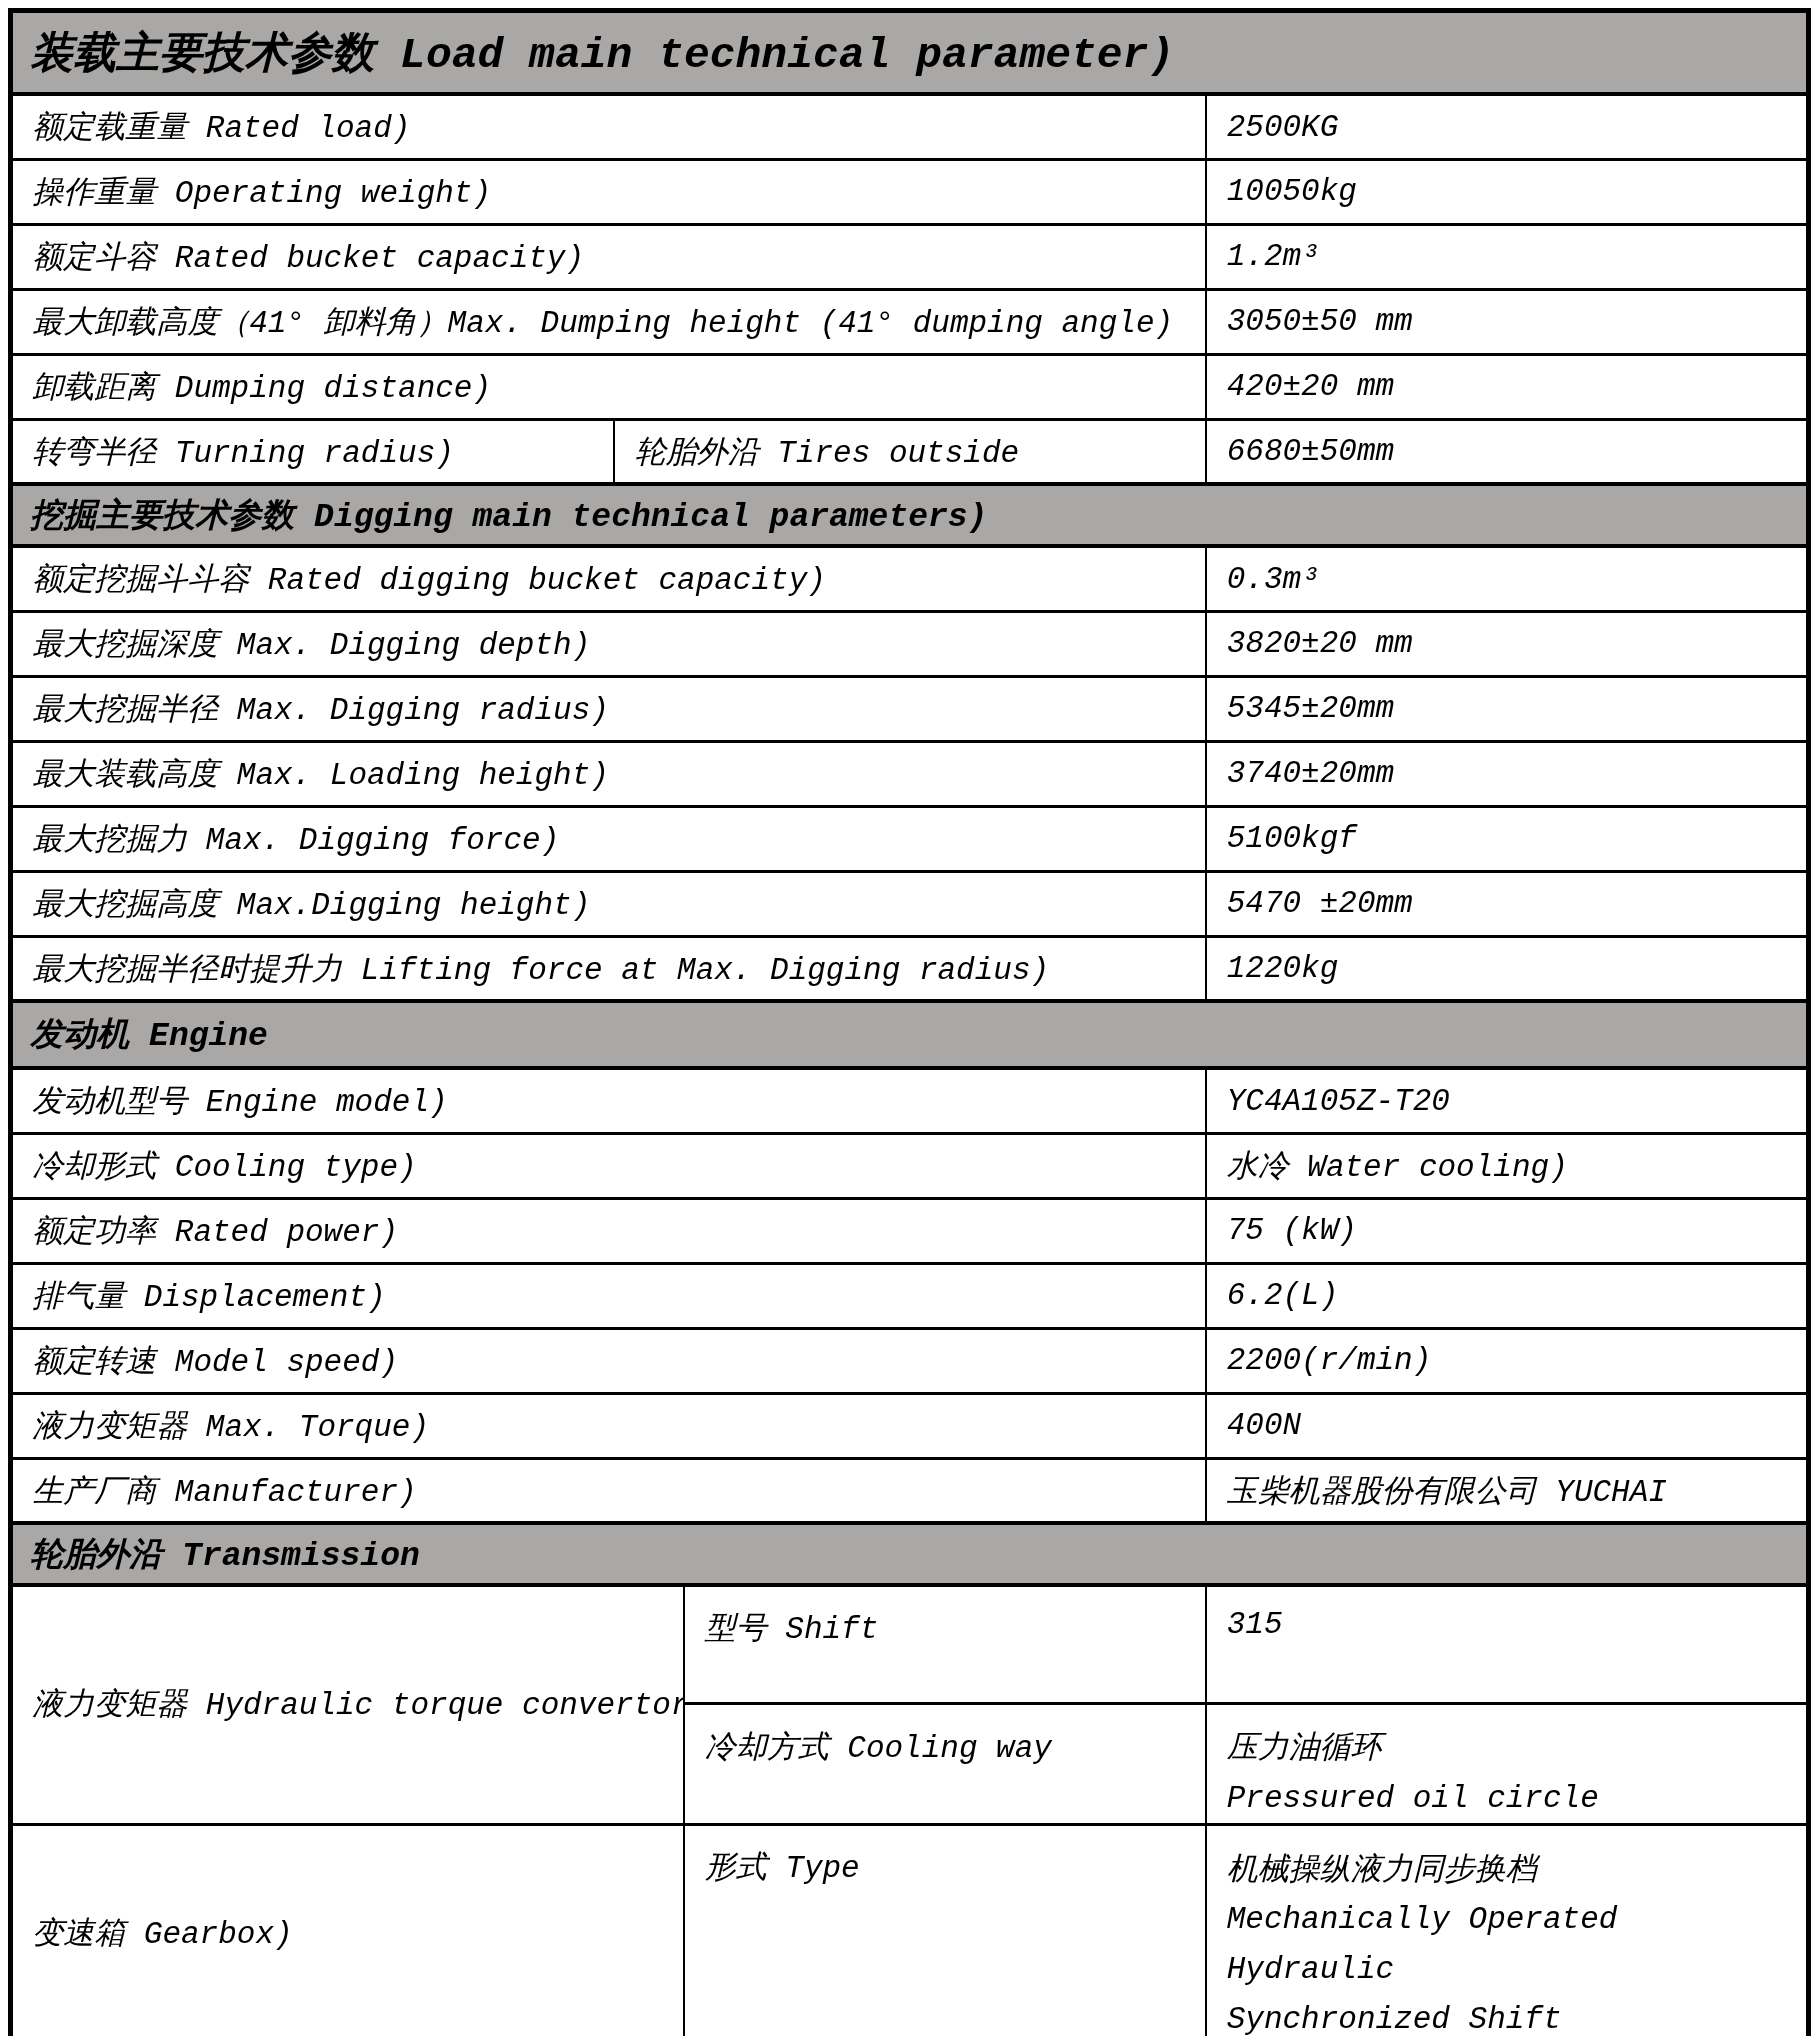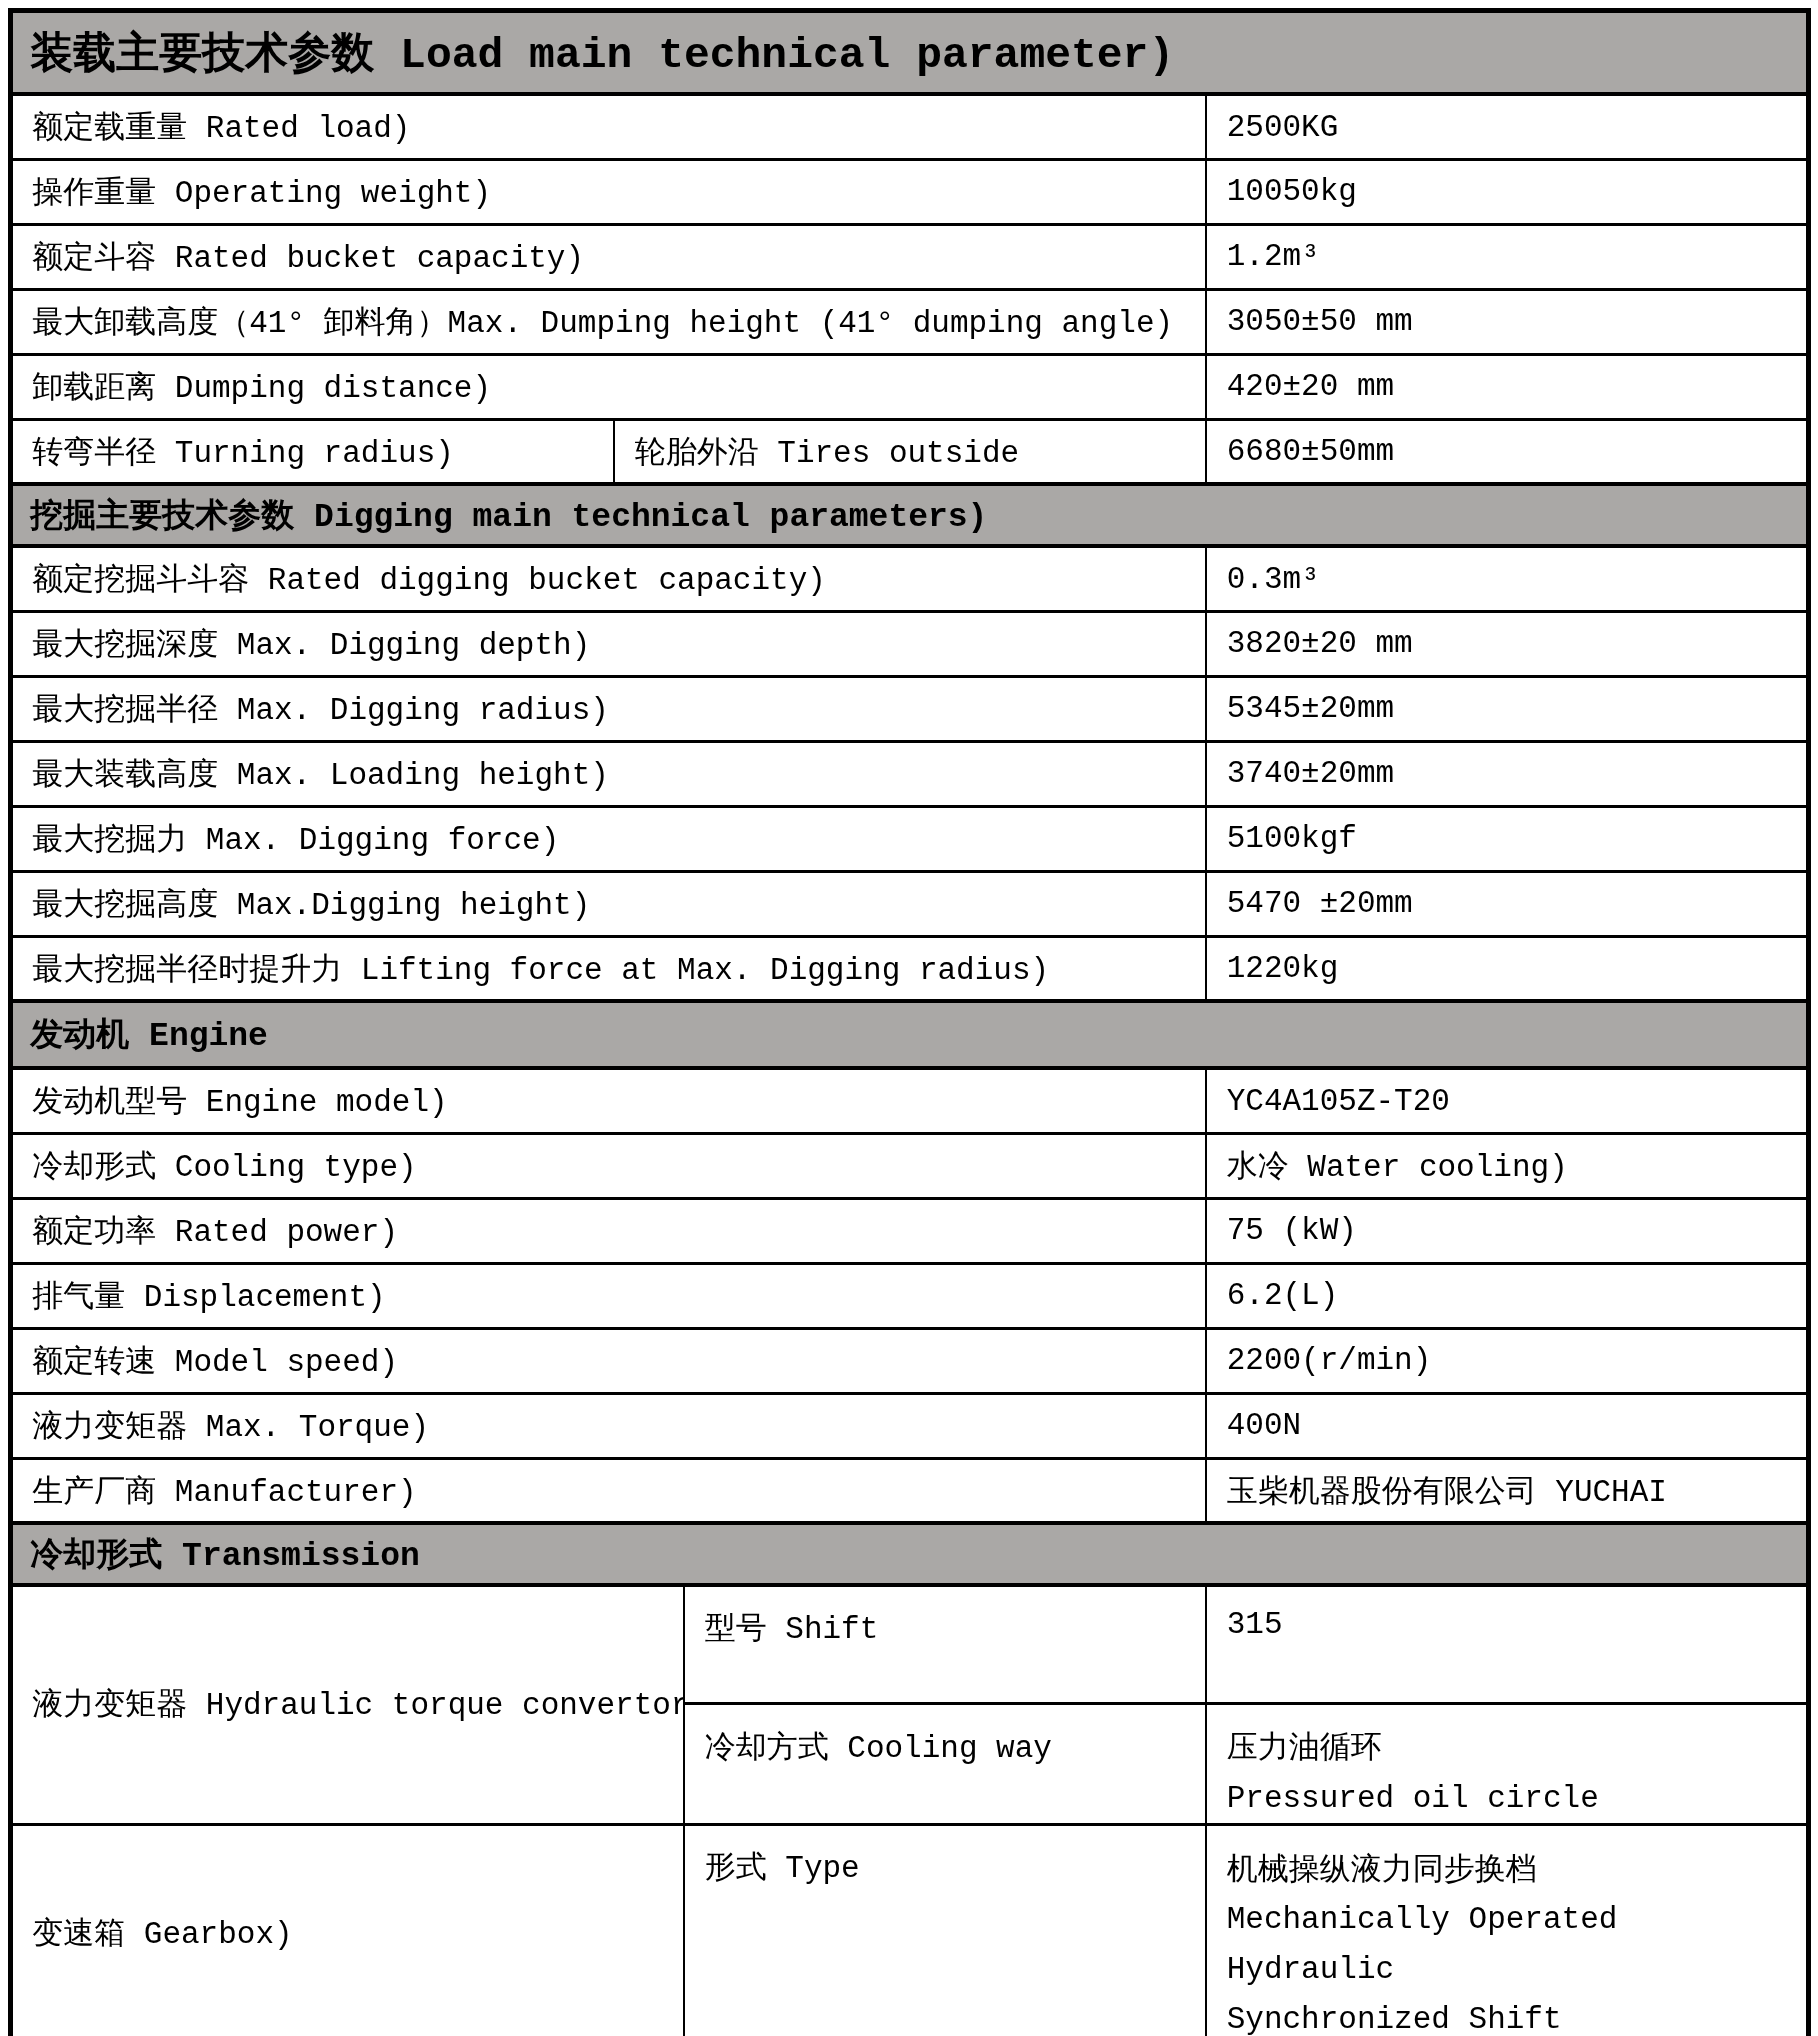--- a/index.html
+++ b/index.html
@@ -19,20 +19,21 @@
     border: 5.8px solid #000000;
   }
   td {
     border: 2.9px solid #000000;
     border-top-width: 3.9px;
     border-bottom-width: 3.9px;
     padding: 0 9.7px 0 19.4px;
     font-size: 31px;
     vertical-align: middle;
     overflow: hidden;
+    font-style: italic;
   }
   td.label, td.mid { white-space: nowrap; }
   tr.sec td {
     background: #aaa8a6;
     font-weight: bold;
     font-size: 33px;
     padding-left: 17.5px;
     white-space: nowrap;
     border-top-width: 4.9px;
     border-bottom-width: 4.9px;
@@ -148,21 +149,21 @@
   <tr class="r-std">
     <td class="label" colspan="3">液力变矩器 Max. Torque)</td>
     <td class="value">400N</td>
   </tr>
   <tr class="r-std">
     <td class="label" colspan="3">生产厂商 Manufacturer)</td>
     <td class="value">玉柴机器股份有限公司 YUCHAI</td>
   </tr>
 
   <tr class="sec r-sec">
-    <td colspan="4">冷却形式 Transmission</td>
+    <td colspan="4">轮胎外沿 Transmission</td>
   </tr>
   <tr class="r-tall">
     <td class="label pre comp" colspan="2" rowspan="2">液力变矩器
 Hydraulic torque convertor</td>
     <td class="mid top">型号 Shift</td>
     <td class="value top">315</td>
   </tr>
   <tr class="r-tall">
     <td class="mid pre top">冷却方式
 Cooling way</td>

